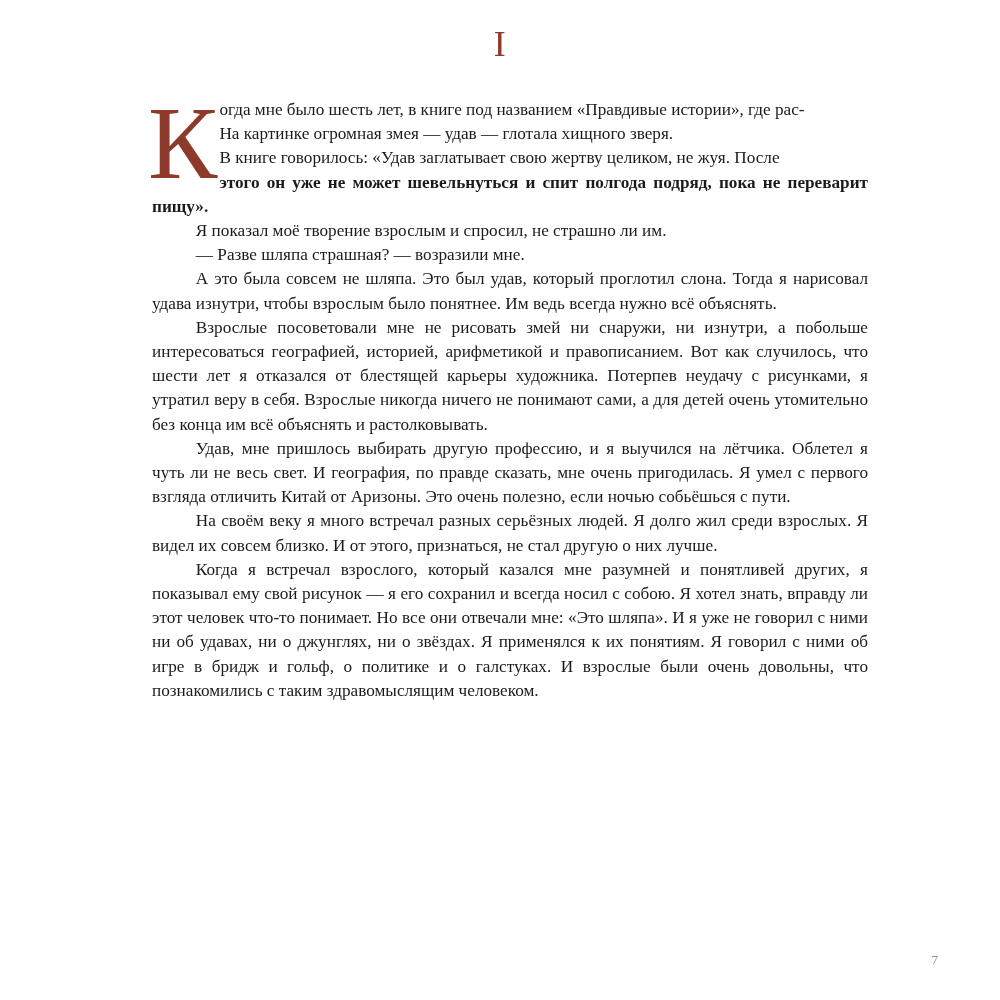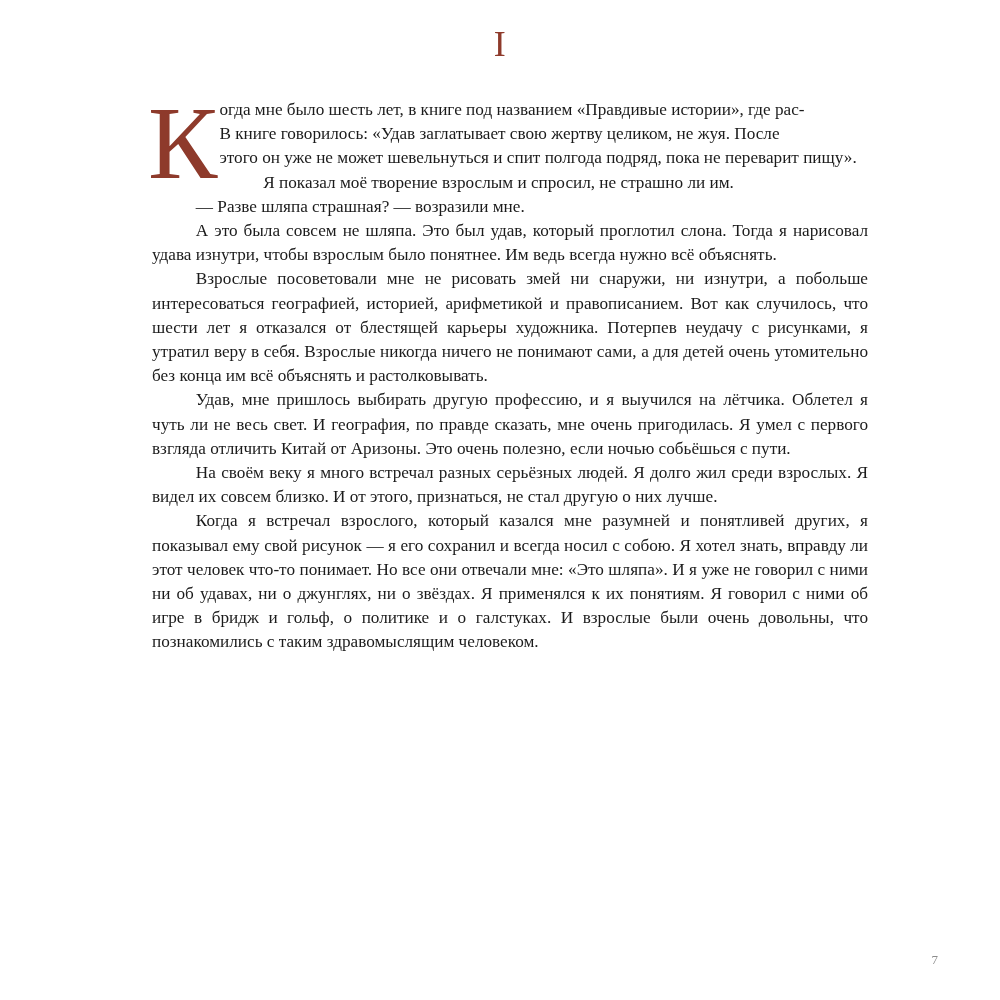--- a/index.html
+++ b/index.html
@@ -55,20 +55,21 @@
   }
 
   .para {
     margin: 0;
     text-indent: 2.55em;
     text-align: justify;
   }
 
   .para.no-indent {
     text-indent: 0;
+    font-weight: bold;
   }
 
   
   .para + .para { margin-top: 0; }
 
   
   .dropcap-wrap {
     position: relative;
   }
 
@@ -119,20 +120,21 @@
 <div class="page">
 
   <div class="chapter-number">I</div>
 
   <div class="text-block">
 
     <p class="para first-para dropcap-wrap">
       <span class="dropcap">К</span>
       <span class="opening-lines">
         <span class="ln">огда мне было шесть лет, в книге под названием «Правдивые истории», где рас-</span>
+        <span class="ln last">На картинке огромная змея — удав — глотала хищного зверя.</span>
         <span class="ln">В книге говорилось: «Удав заглатывает свою жертву целиком, не жуя. После</span>
       </span>
     </p>
 
     <p class="para no-indent">этого он уже не может шевельнуться и спит полгода подряд, пока не переварит пищу».</p>
 
 
     <p class="para">Я показал моё творение взрослым и спросил, не страшно ли им.</p>
 
     <p class="para">— Разве шляпа страшная? — возразили мне.</p>

